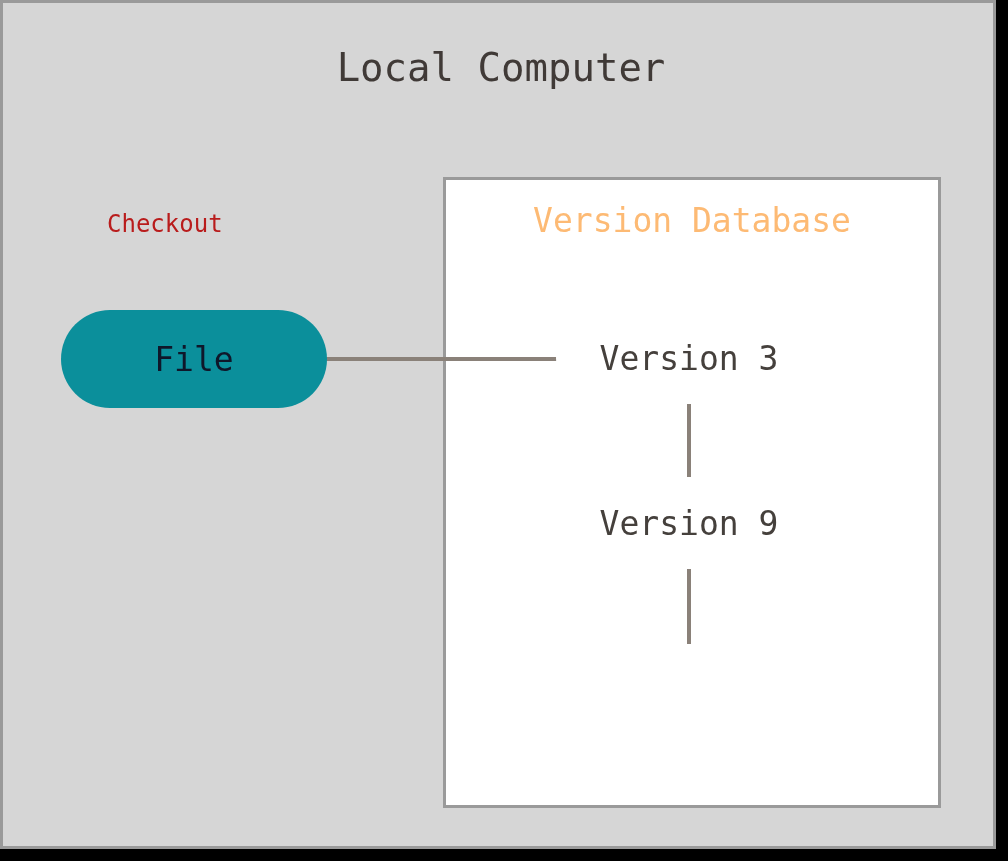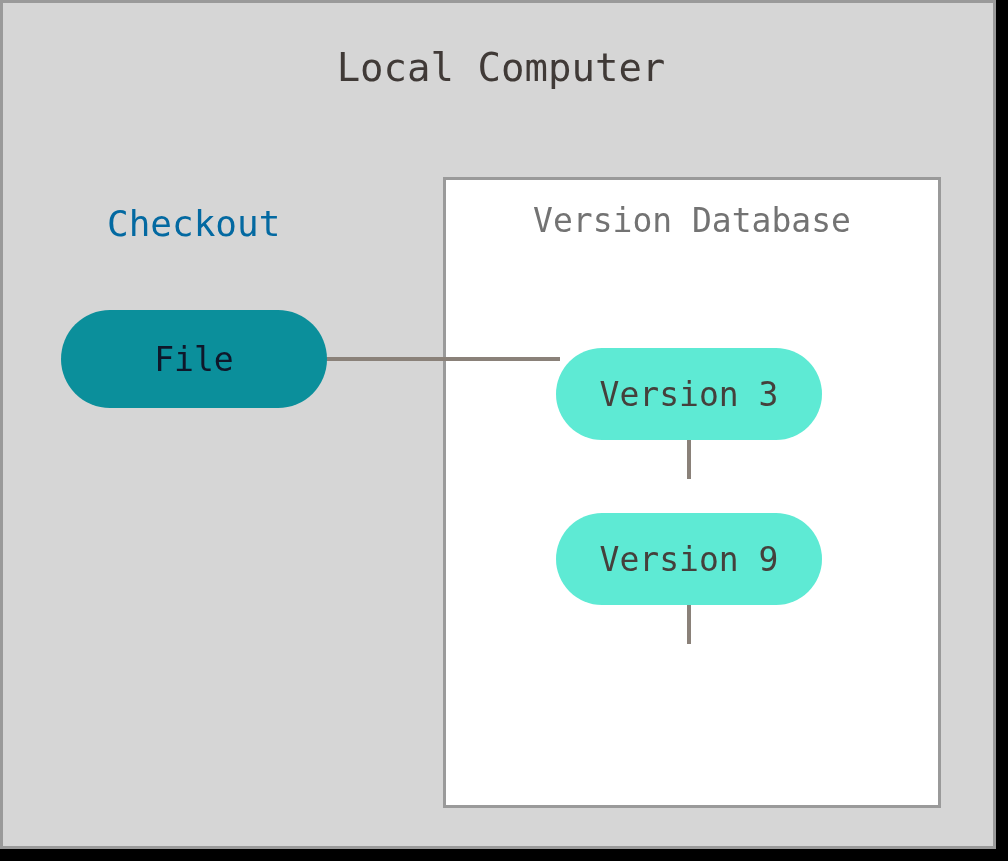--- a/index.html
+++ b/index.html
@@ -46,23 +46,23 @@
     font-family: "DejaVu Sans Mono", "Liberation Mono", monospace;
     letter-spacing: 0px;
     white-space: pre;
   }
 
   
   #checkout-label {
     position: absolute;
     left: 104px;
     top: 200px;
-    font-size: 36px;
+    font-size: 24px;
     line-height: 42px;
-    color: #0369a1;
+    color: #b91c1c;
     font-family: "DejaVu Sans Mono", "Liberation Mono", monospace;
     white-space: pre;
   }
 
   
   #version-db-box {
     position: absolute;
     left: 443px;
     top: 177px;
     width: 498px;
@@ -73,21 +73,21 @@
   }
 
   #version-db-title {
     position: absolute;
     left: 443px;
     top: 200px;
     width: 498px;
     text-align: center;
     font-size: 33px;
     line-height: 42px;
-    color: #737373;
+    color: #fdba74;
     font-family: "DejaVu Sans Mono", "Liberation Mono", monospace;
     white-space: pre;
   }
 
   
   .pill {
     position: absolute;
     display: flex;
     align-items: center;
     justify-content: center;
@@ -104,24 +104,23 @@
     height: 98px;
     background: #0b8f9b;
     color: #0f172a;
     font-size: 33px;
   }
 
   .version-node {
     left: 556px;
     width: 266px;
     height: 92px;
-    background: #5eead4;
+    background: #ffffff;
     color: #45403c;
     font-size: 33px;
-    margin-top: 36px;
   }
 
   #version-3 { top: 312px; }
   #version-2 { top: 477px; }
   #version-1 { top: 642px; }
 
   
   .connector {
     position: absolute;
     background: #8a8179;

